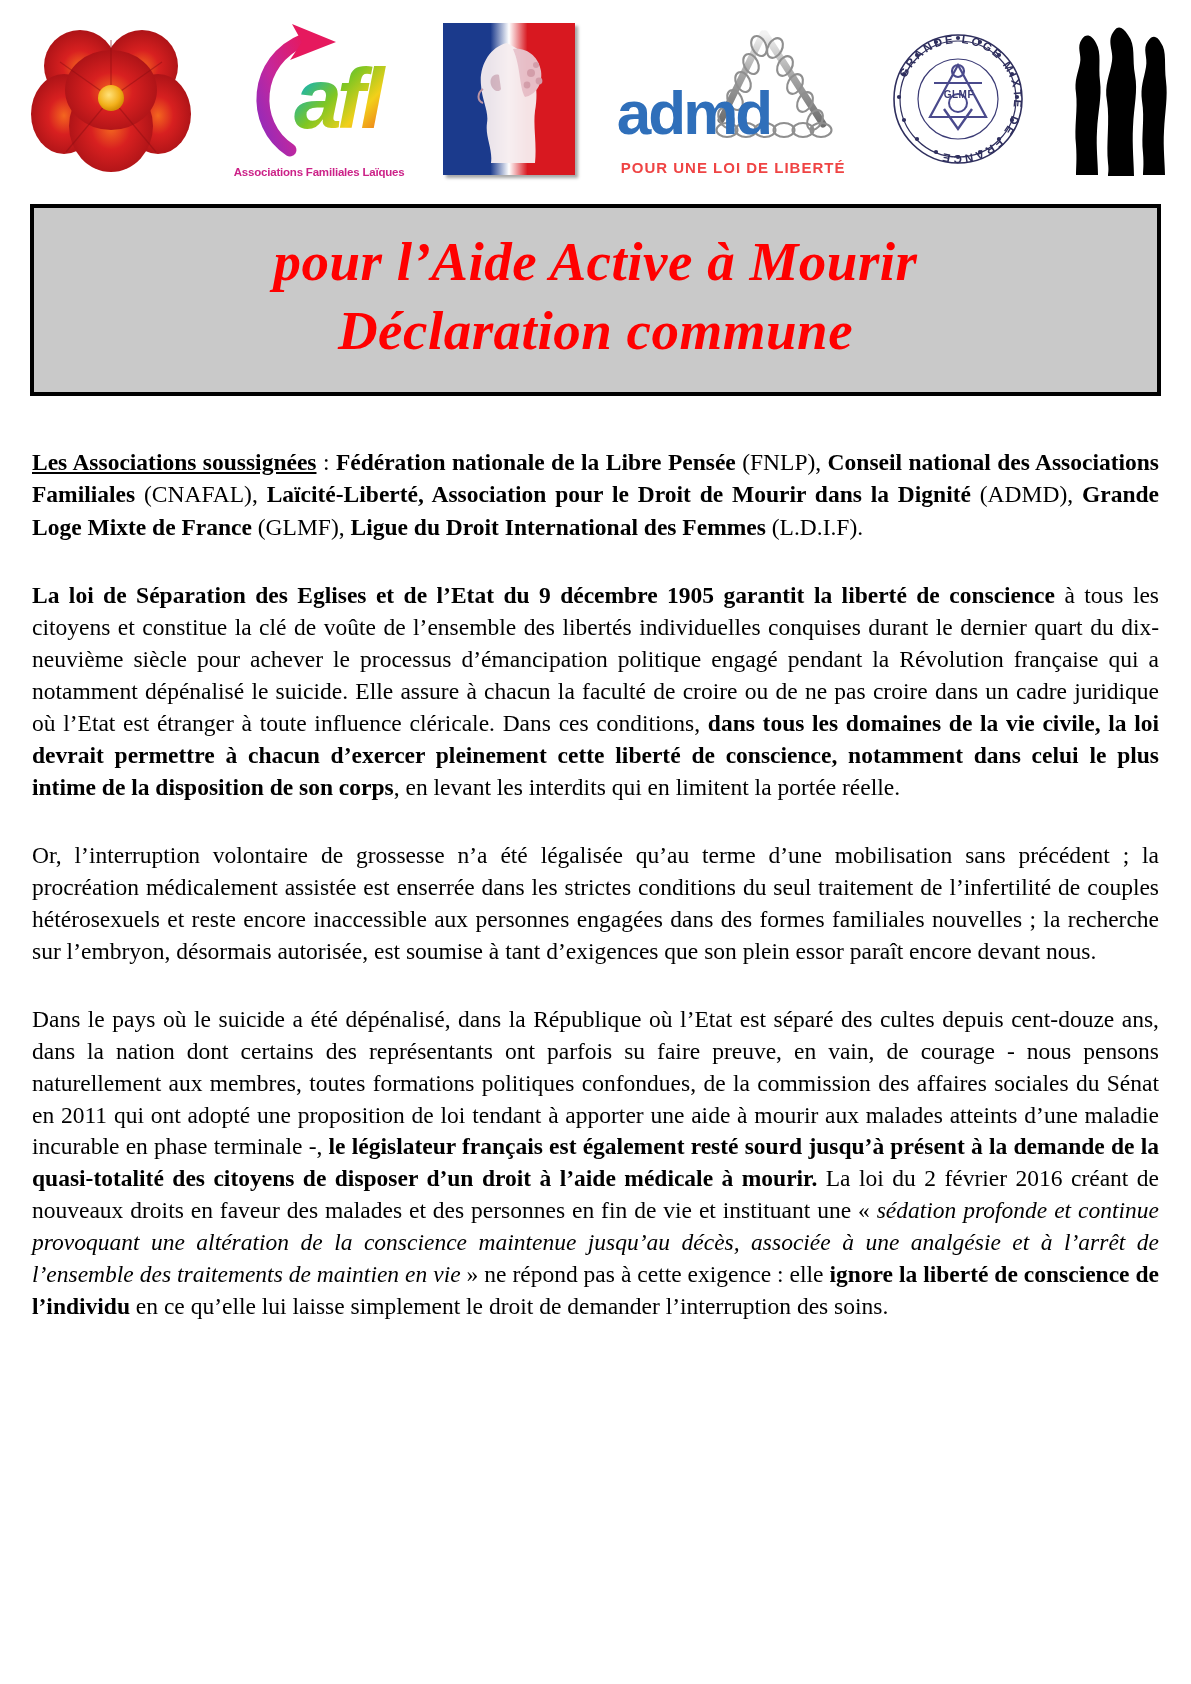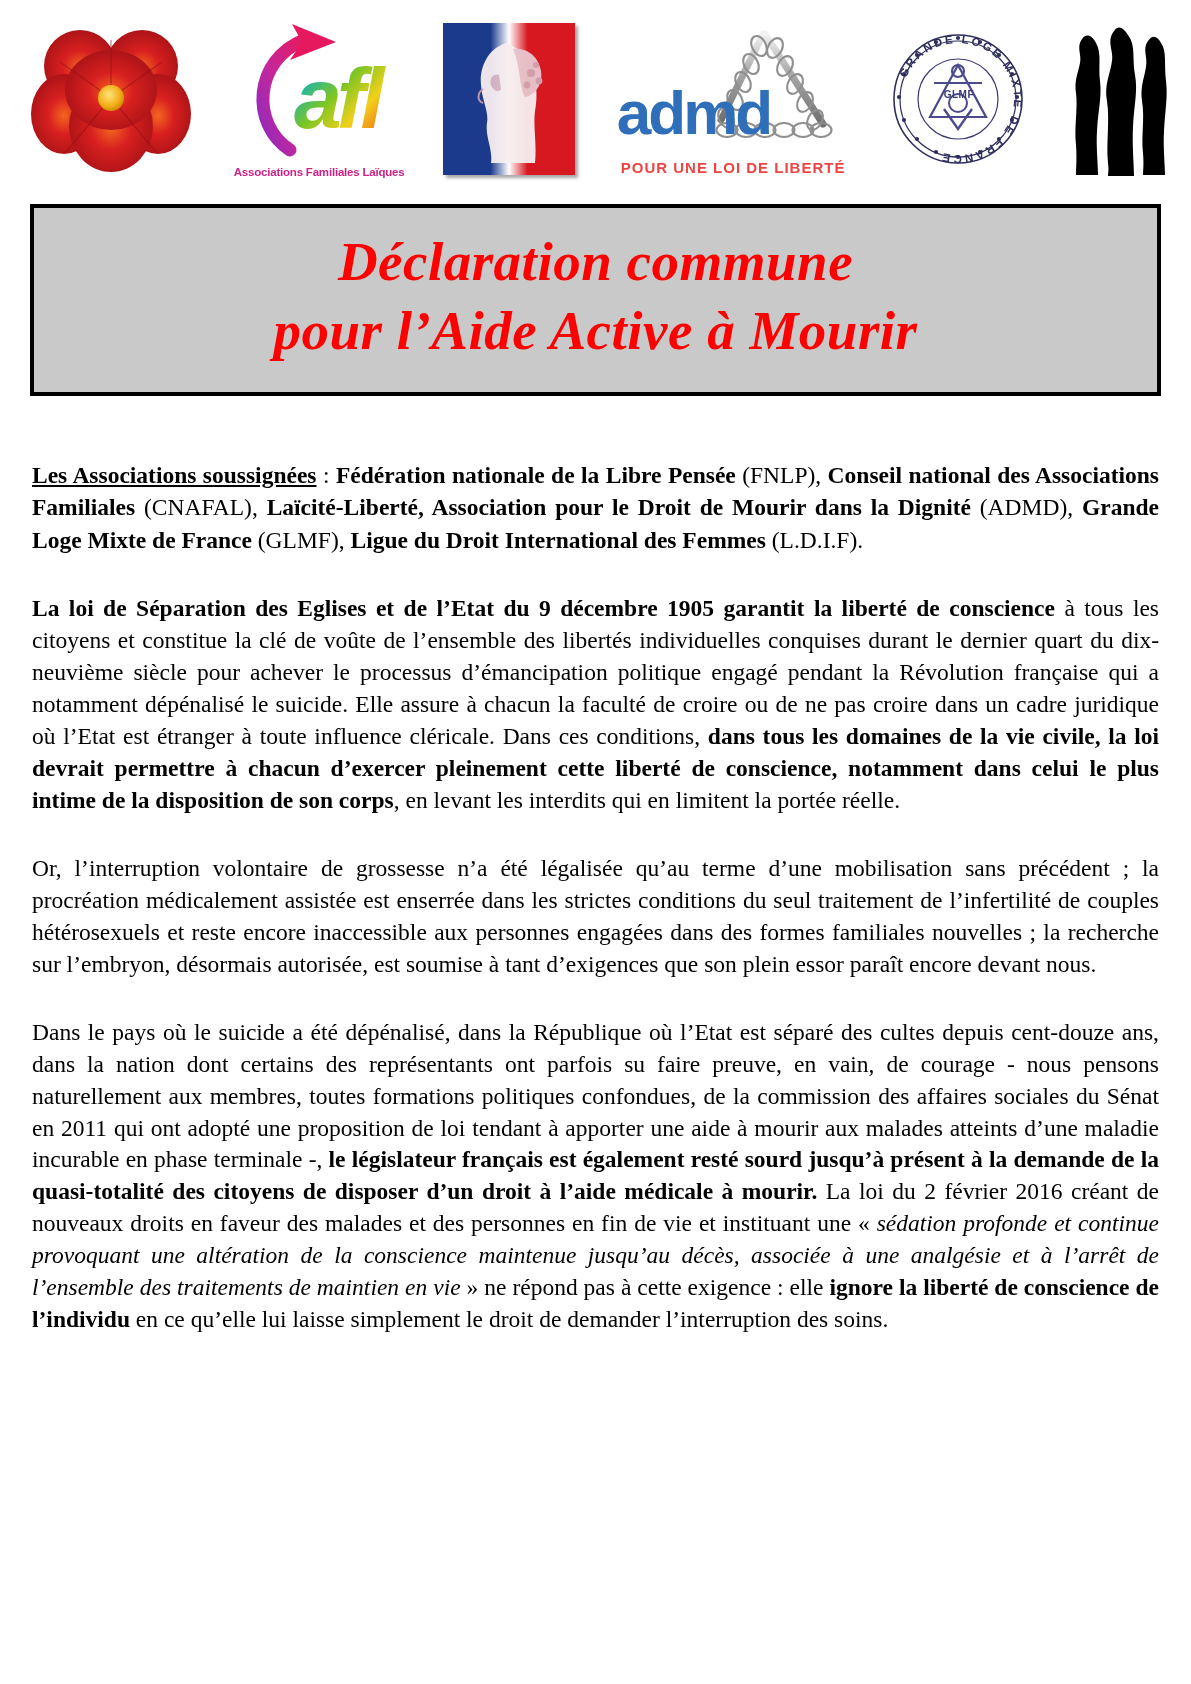--- a/index.html
+++ b/index.html
@@ -120,21 +120,21 @@
     font-style: italic;
     font-weight: bold;
     color: #ff0000;
     font-size: 55px;
     line-height: 1.25;
     letter-spacing: 0.5px;
   }
 
   
   .body {
-    margin: 16px 32px;
+    margin: 3px 32px;
     padding-top: 47px;
   }
   p.para {
     margin: 0 0 0 0;
     text-align: justify;
     font-size: 23.5px;
     line-height: 1.36;
     font-family: "Liberation Serif", "DejaVu Serif", serif;
   }
   p.para + p.para { margin-top: 36px; }
@@ -317,22 +317,22 @@
           <path d="M80 18 C74 26 80 34 78 44 C76 56 72 64 74 78 C77 96 73 112 75 130
                    C76 142 75 148 75 152 L97 152 C97 142 95 124 96 108 C97 88 100 74 98 58
                    C96 42 99 28 93 20 C89 12 84 12 80 18 Z"></path>
         </g>
       </svg>
     </div>
 
   </div>
 
   <div class="title-box">
+    <div class="title-line">pour l’Aide Active à Mourir</div>
     <div class="title-line">Déclaration commune</div>
-    <div class="title-line">pour l’Aide Active à Mourir</div>
   </div>
 
   <div class="body">
 
     <p class="para signatories">
       <span class="u b">Les Associations soussignées</span><span> : </span><span class="b">Fédération nationale de la Libre Pensée</span><span> (FNLP), </span><span class="b">Conseil national des Associations Familiales</span><span> (CNAFAL), </span><span class="b">Laïcité-Liberté,  Association pour le Droit de Mourir dans la Dignité</span><span> (ADMD), </span><span class="b">Grande Loge Mixte de France</span><span> (GLMF), </span><span class="b">Ligue du Droit International des Femmes</span><span> (L.D.I.F).</span>
     </p>
 
 
     <p class="para">

